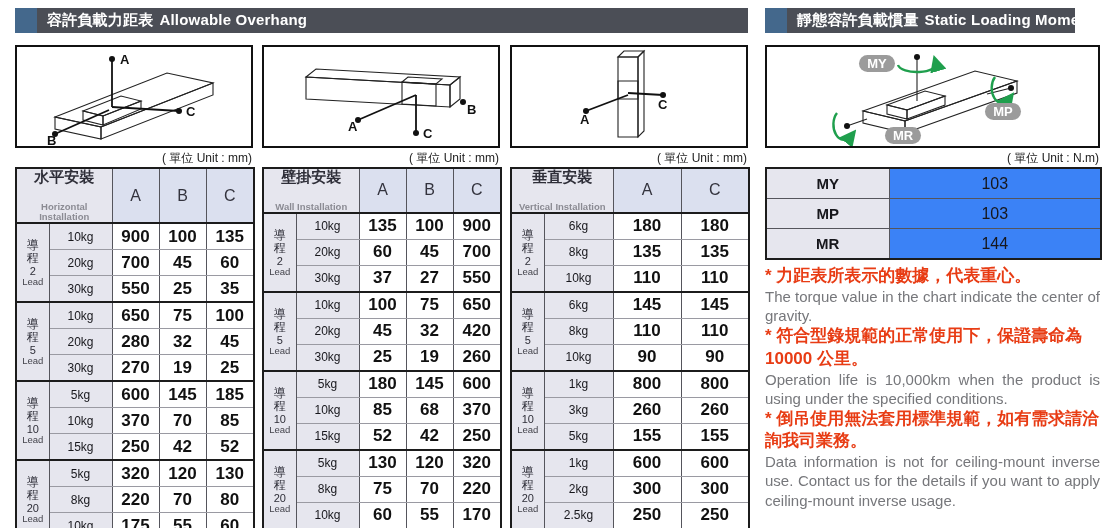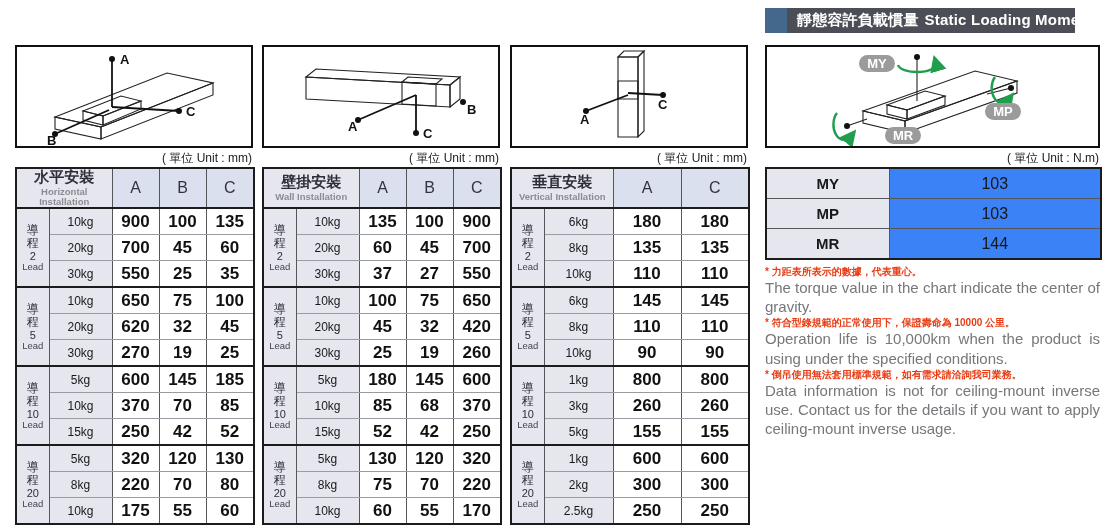--- a/index.html
+++ b/index.html
@@ -19,58 +19,62 @@
   .diagram-box{height:99px;border:2px solid #111;background:#fff;}
   .unit{height:15px;margin:2px 1px 2px 0;text-align:right;font-size:12px;color:#222;}
 
   
   table.otable{width:238px;border-collapse:collapse;table-layout:fixed;border:2px solid #1c1c1c;padding-left:8px;}
   .otable th,.otable td{border:1px solid #9a9aa2;border-left-color:#55555c;border-right-color:#55555c;
         text-align:center;vertical-align:middle;padding:0;}
   .otable thead th{background:#dbe0ef;border-bottom:2px solid #1c1c1c;height:38px;}
   .title-cell{background:#e6e6ee !important;}
   .tzh{font-size:15px;color:#2e2e38;line-height:1.1;}
-  .ten{font-size:9.5px;color:#8b8b93;line-height:1.1;margin-top:1px;}
+  .ten{font-size:9.5px;color:#8b8b93;line-height:1.1;margin-top:16px;}
   .col-h{font-size:16px;color:#33333d;font-weight:normal;}
   .otable td{height:25px;}
   .lead-cell{background:#e6e6ee;line-height:1;}
   .lead-zh{white-space:pre-line;font-size:12px;line-height:1.08;color:#2e2e38;}
   .lead-num{font-size:11px;color:#2e2e38;margin-top:1px;}
   .lead-en{font-size:9.5px;color:#44444c;}
   .load-cell{background:#e6e6ee;font-size:12px;font-weight:normal;color:#17171c;}
   .val-cell{background:#fff;font-size:17px;font-weight:bold;color:#111;}
   .group-start td{border-top:2px solid #1c1c1c;}
 
   
   table.mtable{width:335px;border-collapse:collapse;table-layout:fixed;border:2px solid #1c1c1c;}
   .mtable td{border:1px solid #55555c;height:27px;text-align:center;vertical-align:middle;}
   .mlabel{background:#e6e6ee;font-weight:bold;font-size:15px;color:#17171c;}
   .mval{background:#3b82f6;font-size:16px;color:#17171c;}
 
   
   .notes{margin-top:5px;width:335px;}
   .notes p{margin:0;padding:0;}
-  .nzh{color:#e83c14;font-weight:bold;font-size:10px;line-height:1.3;}
+  .nzh{color:#e83c14;font-weight:bold;font-size:17px;line-height:1.3;}
   .nen{color:#76777b;font-size:15px;line-height:1.28;text-align:justify;}
 
   
   svg{display:block;}
   .ln{stroke:#222;stroke-width:1.1;fill:none;}
   .axis{stroke:#111;stroke-width:1.8;fill:none;}
   .dot{fill:#111;}
   .ptlabel{font:bold 13px "Liberation Sans",sans-serif;fill:#111;}
   .garc{stroke:#1f9f4d;stroke-width:2.4;fill:none;}
   .badge{fill:#9b9b9b;}
   .badgetxt{font:bold 13px "Liberation Sans",sans-serif;fill:#fff;text-anchor:middle;}
 </style>
 </head>
 <body>
 
 <div class="page">
 
+  <div class="hbar" style="left:15px;width:733px;">
+    <span class="hsq"></span>
+    <span class="htext"><span>容許負載力距表</span><span class="en">Allowable Overhang</span></span>
+  </div>
 
   <div class="hbar" style="left:765px;width:310px;">
     <span class="hsq"></span>
     <span class="htext"><span>靜態容許負載慣量</span><span class="en">Static Loading Moment</span></span>
   </div>
 
   <div class="panel p1">
     <div class="diagram-box">
       <svg width="234" height="99" viewBox="0 0 234 99">
         <polygon class="ln" points="38,70 150,26 196,36 84,80"></polygon>
@@ -142,21 +146,21 @@
               <div class="lead-num">5</div>
               <div class="lead-en">Lead</div>
             </td>
             <td class="load-cell">10kg</td>
             <td class="val-cell">650</td>
             <td class="val-cell">75</td>
             <td class="val-cell">100</td>
           </tr>
           <tr>
             <td class="load-cell">20kg</td>
-            <td class="val-cell">620</td>
+            <td class="val-cell">280</td>
             <td class="val-cell">32</td>
             <td class="val-cell">45</td>
           </tr>
           <tr>
             <td class="load-cell">30kg</td>
             <td class="val-cell">270</td>
             <td class="val-cell">19</td>
             <td class="val-cell">25</td>
           </tr>
           <tr class="group-start">

